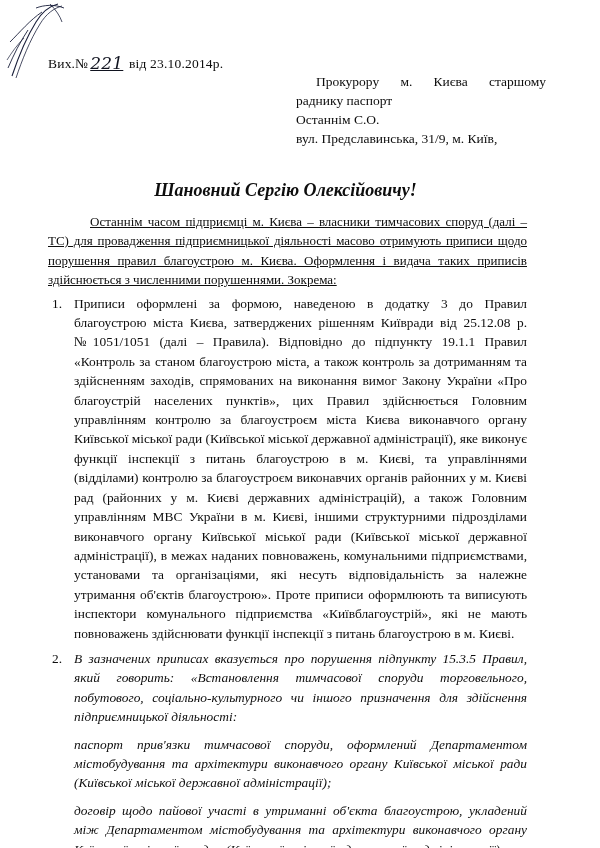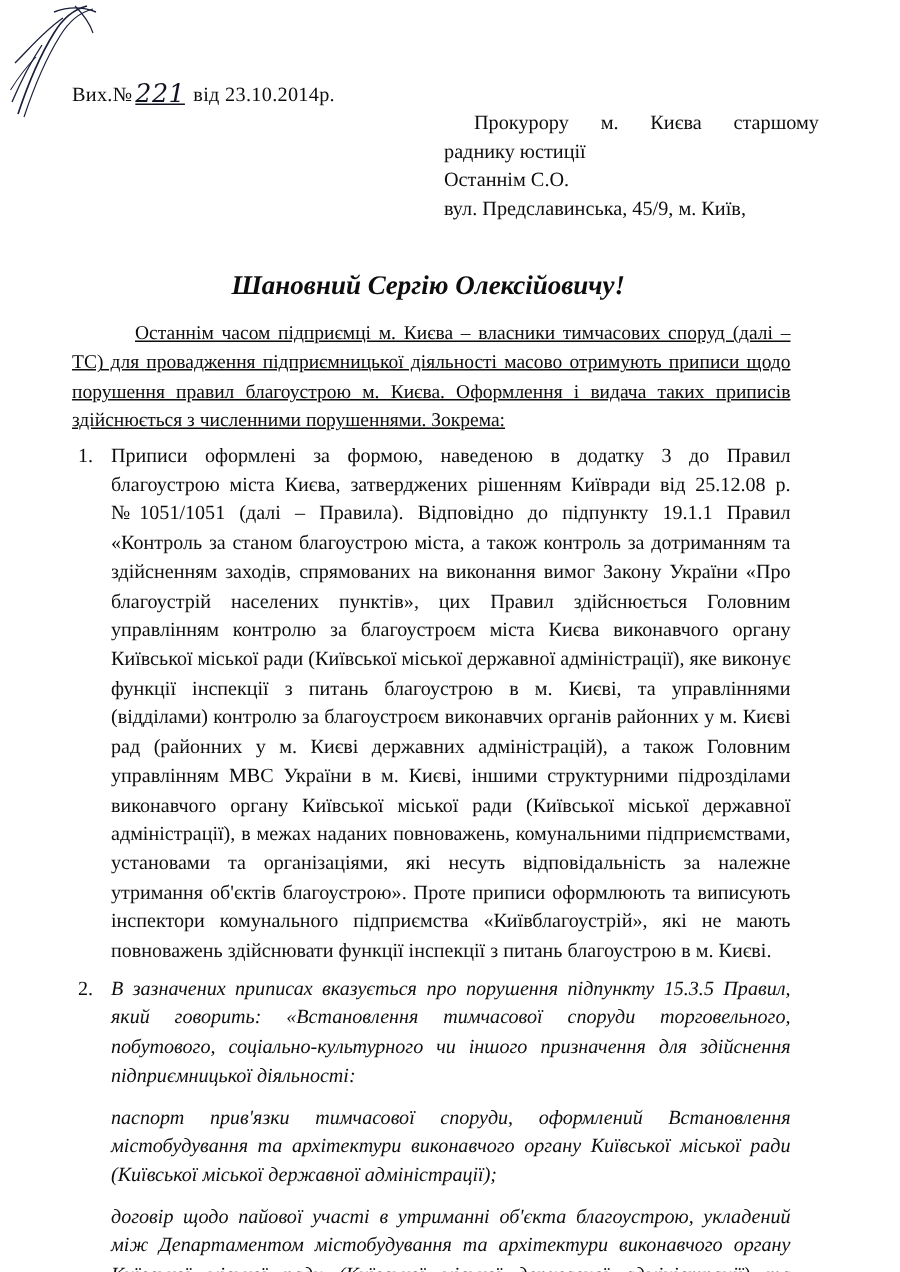--- a/index.html
+++ b/index.html
@@ -143,35 +143,35 @@
       <path d="M1 58 C6 50 11 43 18 36" stroke="#1a1f3b" stroke-width="0.7" fill="none"></path>
     </svg>
   </div>
 
   <div class="outgoing-row">
     <span>Вих.№</span><span class="num">221</span> <span>від 23.10.2014р.</span>
   </div>
 
   <div class="addressee">
     <span class="ln just">Прокурору м. Києва старшому</span>
-    <span class="ln">раднику юстиції</span>
+    <span class="ln">раднику паспорт</span>
     <span class="ln">Останнім С.О.</span>
-    <span class="ln">вул. Предславинська, 45/9, м. Київ,</span>
+    <span class="ln">вул. Предславинська, 31/9, м. Київ,</span>
   </div>
 
   <div class="salutation">Шановний Сергію Олексійовичу!</div>
 
   <div class="body-text">
     <p class="para">Останнім часом підприємці м. Києва – власники тимчасових споруд (далі – ТС) для провадження підприємницької діяльності масово отримують приписи щодо порушення правил благоустрою м. Києва. Оформлення і видача таких приписів здійснюється з численними порушеннями. Зокрема:</p>
 
     <ol class="items">
       <li>
         <span>Приписи оформлені за формою, наведеною в додатку 3 до Правил благоустрою міста Києва, затверджених рішенням Київради від 25.12.08 р. №1051/1051 (далі – Правила). Відповідно до підпункту 19.1.1 Правил «Контроль за станом благоустрою міста, а також контроль за дотриманням та здійсненням заходів, спрямованих на виконання вимог Закону України «Про благоустрій населених пунктів», цих Правил здійснюється Головним управлінням контролю за благоустроєм міста Києва виконавчого органу Київської міської ради (Київської міської державної адміністрації), яке виконує функції інспекції з питань благоустрою в м. Києві, та управліннями (відділами) контролю за благоустроєм виконавчих органів районних у м. Києві рад (районних у м. Києві державних адміністрацій), а також Головним управлінням МВС України в м. Києві, іншими структурними підрозділами виконавчого органу Київської міської ради (Київської міської державної адміністрації), в межах наданих повноважень, комунальними підприємствами, установами та організаціями, які несуть відповідальність за належне утримання об'єктів благоустрою». Проте приписи оформлюють та виписують інспектори комунального підприємства «Київблагоустрій», які не мають повноважень здійснювати функції інспекції з питань благоустрою в м. Києві.</span>
       </li>
       <li>
         <span class="it">В зазначених приписах вказується про порушення підпункту 15.3.5 Правил, який говорить: «Встановлення тимчасової споруди торговельного, побутового, соціально-культурного чи іншого призначення для здійснення підприємницької діяльності:</span>
-        <div class="sub-para">паспорт прив'язки тимчасової споруди, оформлений Встановлення містобудування та архітектури виконавчого органу Київської міської ради (Київської міської державної адміністрації);</div>
+        <div class="sub-para">паспорт прив'язки тимчасової споруди, оформлений Департаментом містобудування та архітектури виконавчого органу Київської міської ради (Київської міської державної адміністрації);</div>
         <div class="sub-para">договір щодо пайової участі в утриманні об'єкта благоустрою, укладений між Департаментом містобудування та архітектури виконавчого органу Київської міської ради (Київської міської державної адміністрації) та власником тимчасової споруди».</div>
       </li>
     </ol>
   </div>
 
 </div>
 
 </body></html>

